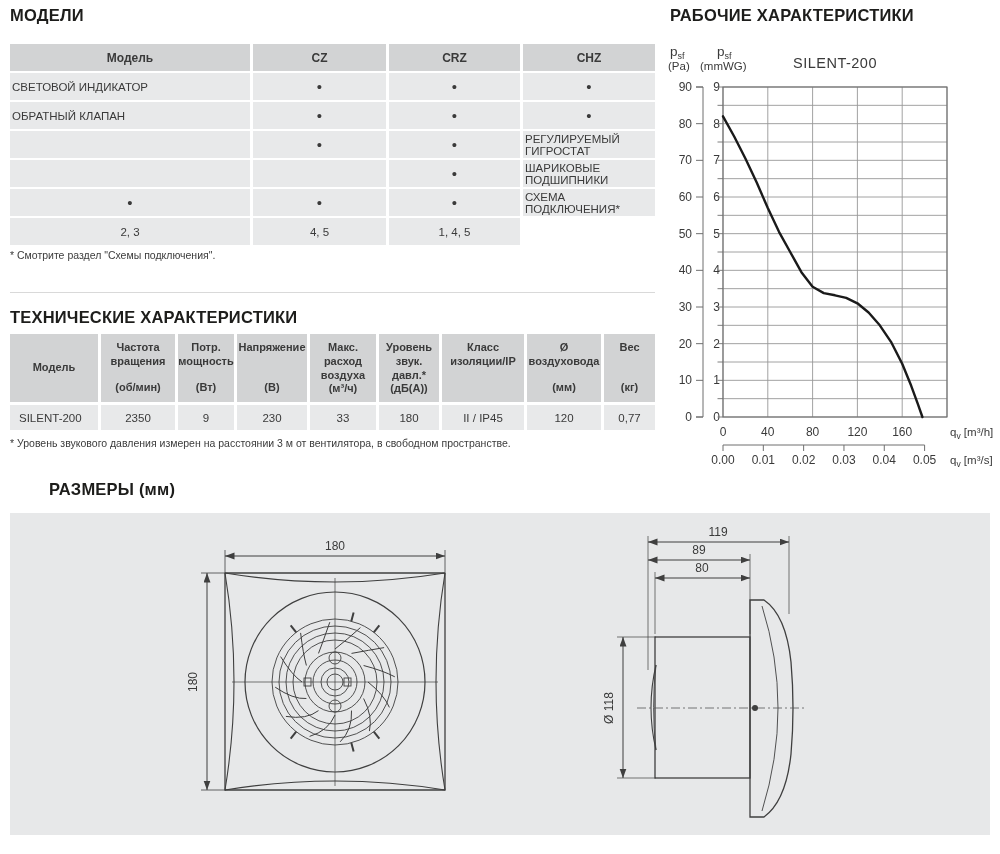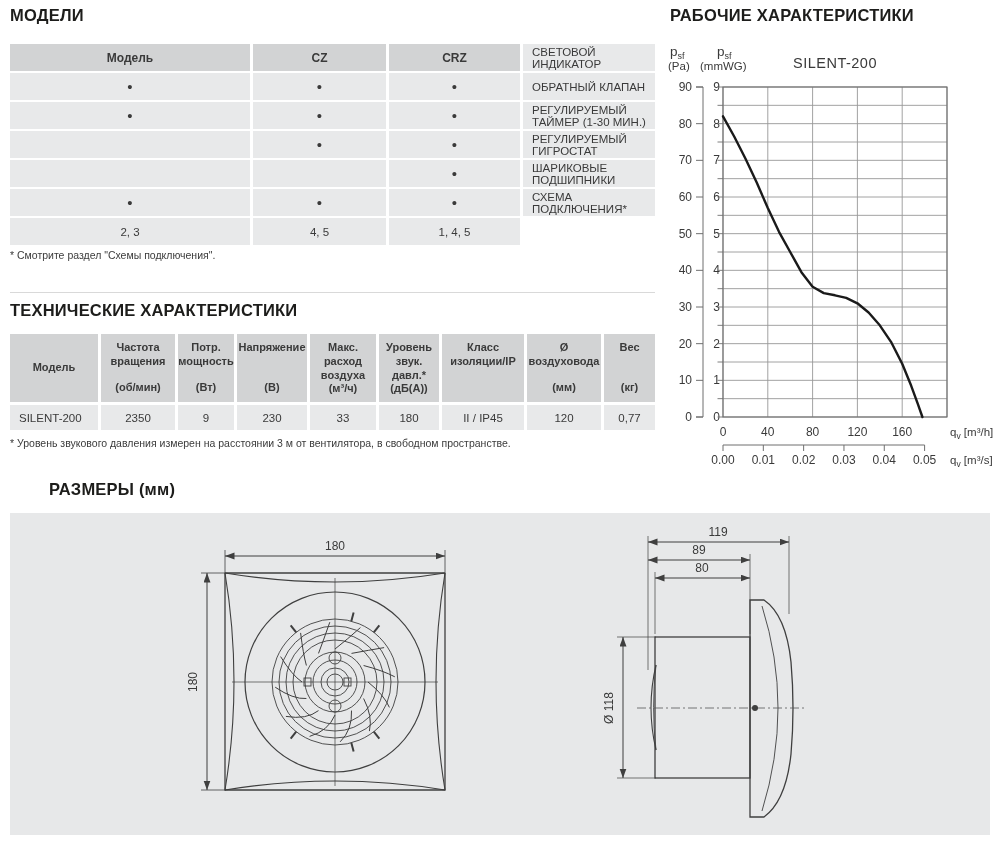--- a/index.html
+++ b/index.html
@@ -7,21 +7,21 @@
         font-family:"Liberation Sans","DejaVu Sans",sans-serif;color:#3a3a3a;}
   .abs{position:absolute;}
   h2.sec{margin:0;font-size:16.5px;font-weight:bold;color:#1d1d1b;letter-spacing:.2px;white-space:nowrap;}
   .footnote{font-size:10.5px;color:#3b3b3b;white-space:nowrap;}
   .divider{background:#d9d9d9;height:1px;}
 
   
   .models-grid{display:grid;grid-template-columns:240px 133px 131px 132px;gap:2px 3px;grid-auto-rows:27px;}
   .tcell{display:flex;align-items:center;background:#e8e9ea;font-size:11.5px;color:#3a3a3a;}
   .tcell.hdr{background:#d2d3d4;font-weight:bold;font-size:12px;justify-content:center;}
-  .tcell.feature{padding-left:9px;}
+  .tcell.feature{padding-left:2px;}
   .tcell.val{justify-content:center;}
   .tcell .dot{font-size:15px;line-height:1;}
 
   
   .tech-grid{display:grid;grid-template-columns:88px 74px 56px 70px 66px 60px 82px 74px 51px;gap:3px;}
   .th{background:#d2d3d4;height:68px;display:flex;flex-direction:column;justify-content:space-between;
       align-items:center;text-align:center;font-weight:bold;font-size:11px;line-height:1.25;
       padding:7px 2px;box-sizing:border-box;color:#3a3a3a;}
   .th.center{justify-content:center;}
   .td{background:#e8e9ea;height:25px;display:flex;align-items:center;justify-content:center;
@@ -38,41 +38,41 @@
 </head>
 <body>
 
 <div id="page">
 
   <h2 class="sec abs" style="left:10px;top:6px;">МОДЕЛИ</h2>
   <div class="models-grid abs" style="left:10px;top:44px;width:645px;" id="models-table">
       <div class="tcell hdr">Модель</div>
       <div class="tcell hdr">CZ</div>
       <div class="tcell hdr">CRZ</div>
+      <div class="tcell hdr">CHZ</div>
       <div class="tcell feature">СВЕТОВОЙ ИНДИКАТОР</div>
       <div class="tcell val">
         <span class="dot">•</span>
       </div>
       <div class="tcell val">
         <span class="dot">•</span>
       </div>
       <div class="tcell val">
         <span class="dot">•</span>
       </div>
       <div class="tcell feature">ОБРАТНЫЙ КЛАПАН</div>
       <div class="tcell val">
         <span class="dot">•</span>
       </div>
       <div class="tcell val">
         <span class="dot">•</span>
       </div>
       <div class="tcell val">
         <span class="dot">•</span>
       </div>
-      <div class="tcell feature">РЕГУЛИРУЕМЫЙ ТАЙМЕР (1-30 МИН.)</div>
       <div class="tcell val">
         <span></span>
       </div>
       <div class="tcell val">
         <span class="dot">•</span>
       </div>
       <div class="tcell val">
         <span class="dot">•</span>
       </div>
       <div class="tcell feature">РЕГУЛИРУЕМЫЙ ГИГРОСТАТ</div>
@@ -103,21 +103,21 @@
         <span>4, 5</span>
       </div>
       <div class="tcell val">
         <span>1, 4, 5</span>
       </div>
     </div>
   <div class="footnote abs" style="left:10px;top:249px;">* Смотрите раздел "Схемы подключения".</div>
 
   <div class="divider abs" style="left:10px;top:292px;width:645px;"></div>
 
-  <h2 class="sec abs" style="left:10px;top:301px;">ТЕХНИЧЕСКИЕ ХАРАКТЕРИСТИКИ</h2>
+  <h2 class="sec abs" style="left:10px;top:308px;">ТЕХНИЧЕСКИЕ ХАРАКТЕРИСТИКИ</h2>
   <div class="tech-grid abs" style="left:10px;top:334px;width:645px;" id="tech-table">
       <div class="th center">
         <div>Модель</div>
       </div>
       <div class="th">
         <div>Частота вращения</div>
         <div>(об/мин)</div>
       </div>
       <div class="th">
         <div>Потр. мощность</div>

